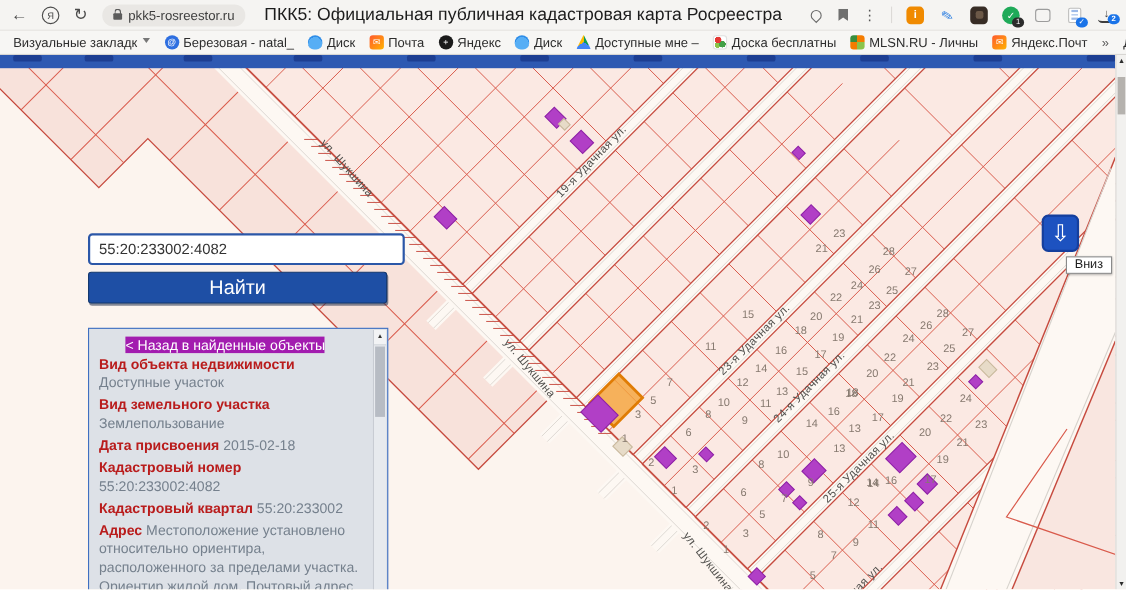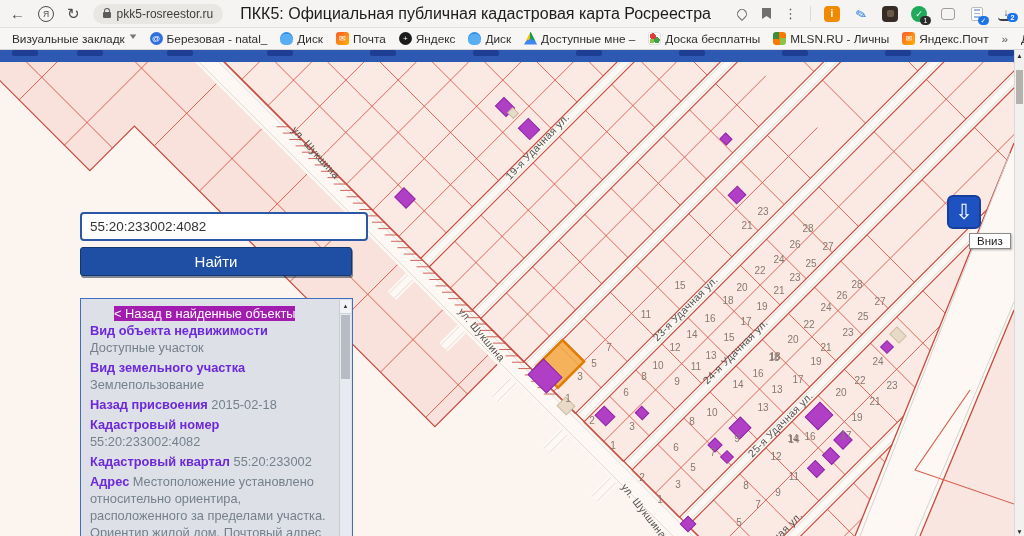--- a/index.html
+++ b/index.html
@@ -74,30 +74,30 @@
             border-left:1px solid #dbd9d6;box-sizing:border-box;}
   .v-up{position:absolute;top:2px;left:0;width:100%;text-align:center;font-size:6.5px;color:#2b2b2b;}
   .v-thumb{position:absolute;top:20px;left:1px;width:7px;height:34px;background:#b5b2ae;}
   .v-down{position:absolute;bottom:1px;left:0;width:100%;text-align:center;font-size:6.5px;color:#2b2b2b;}
 
   
   .search-input{position:absolute;left:80px;top:162px;width:268px;height:25px;border:2px solid #2b57a8;
                 border-radius:4px;font-size:13.5px;color:#333;padding:0 8px;background:#fff;
                 font-family:"Liberation Sans",sans-serif;}
   .find-btn{position:absolute;left:80px;top:197px;width:272px;height:29px;background:#1e4fa5;color:#fff;
-            border:1px solid #13386f;border-radius:3px;font-size:15px;cursor:pointer;
+            border:1px solid #13386f;border-radius:3px;font-size:18px;cursor:pointer;
             box-shadow:1px 2px 0 rgba(8,25,60,.5);font-family:"Liberation Sans",sans-serif;}
 
   
   .info-panel{position:absolute;left:80px;top:248px;width:273px;height:240px;background:#dde1e7;
               border:1px solid #3f6fc1;box-sizing:border-box;font-size:12.8px;line-height:1.33;
               color:#75808d;padding:6px 20px 6px 9px;overflow:hidden;}
   .back-link{background:#a21caf;color:#fff;cursor:pointer;margin-left:24px;}
   .info-row{margin-bottom:3px;}
-  .info-row .lbl{font-weight:bold;color:#6d28d9;}
+  .info-row .lbl{font-weight:bold;color:#b91c1c;}
   .p-scroll{position:absolute;top:1px;right:1px;bottom:1px;width:11px;background:#e7eaee;
             border-left:1px solid #c8ccd3;}
   .p-up{height:13px;background:#f2f3f5;border-bottom:1px solid #cfd3d9;text-align:center;
         font-size:6px;color:#333;line-height:13px;}
   .p-thumb{position:absolute;top:15px;left:1px;width:9px;height:64px;background:#b7bcc4;}
 
   
   .down-btn{position:absolute;left:947px;top:145px;width:34px;height:34px;background:#1d52c0;
             border:2px solid #153f9d;border-radius:6px;color:#fff;display:flex;align-items:center;
             justify-content:center;font-size:21px;cursor:pointer;box-sizing:border-box;}
@@ -456,21 +456,21 @@
       </svg>
 
     <button class="find-btn">Найти</button>
     <input class="search-input" value="55:20:233002:4082" style="">
 
     <div class="info-panel">
       <div><span class="back-link">&lt; Назад в найденные объекты</span></div>
       <div id="info-rows">
           <div class="info-row"><span class="lbl">Вид объекта недвижимости</span><span> Доступные участок</span></div>
           <div class="info-row"><span class="lbl">Вид земельного участка</span><span> Землепользование</span></div>
-          <div class="info-row"><span class="lbl">Назад присвоения</span><span> 2015-02-18</span></div>
+          <div class="info-row"><span class="lbl">Дата присвоения</span><span> 2015-02-18</span></div>
           <div class="info-row"><span class="lbl">Кадастровый номер</span><span> 55:20:233002:4082</span></div>
           <div class="info-row"><span class="lbl">Кадастровый квартал</span><span> 55:20:233002</span></div>
           <div class="info-row"><span class="lbl">Адрес</span><span> Местоположение установлено относительно ориентира, расположенного за пределами участка. Ориентир жилой дом. Почтовый адрес ориентира: Омская область, р-н Омский, с Усть-Заостровка, ул Березовая, д 35.</span></div>
         </div>
       <div class="p-scroll">
         <div class="p-up">▲</div>
         <div class="p-thumb"></div>
       </div>
     </div>
 

